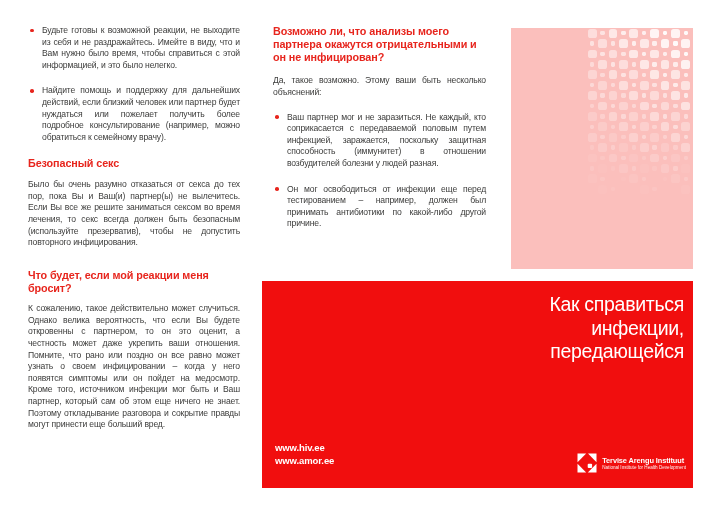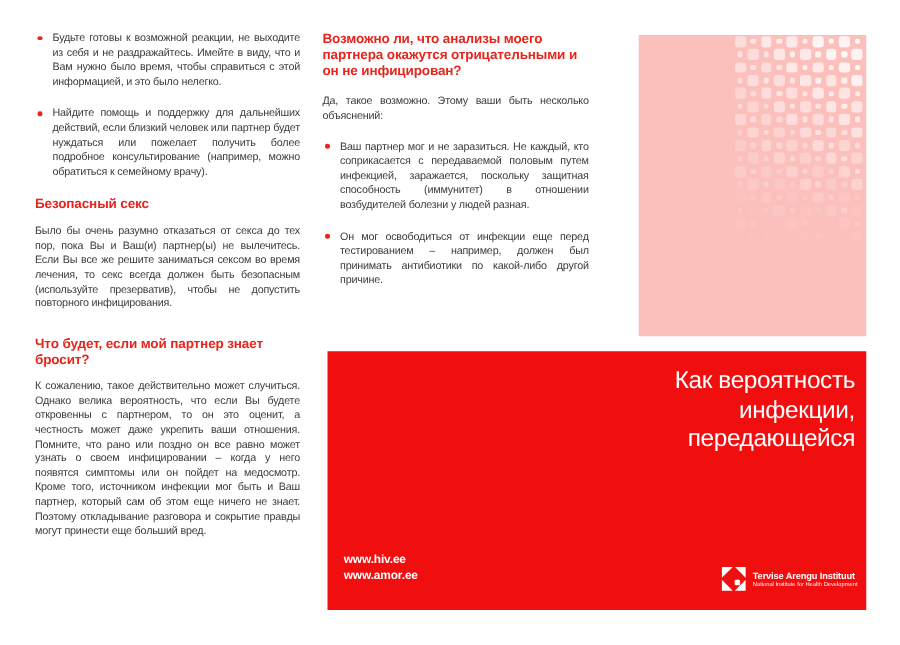--- a/index.html
+++ b/index.html
@@ -10,21 +10,21 @@
     --white:#FFFFFF;
   }
   html,body{margin:0;padding:0;background:#ffffff;}
   body{font-family:"Liberation Sans","DejaVu Sans",sans-serif;}
   .page{position:relative;width:720px;height:516px;background:#ffffff;overflow:hidden;}
 
   
   .col{position:absolute;top:25px;color:var(--body-text);font-size:8.6px;line-height:11.6px;
        text-align:justify;letter-spacing:-0.15px;}
   .col-left{left:28px;width:212px;}
-  .col-mid{left:258px;width:213px;}
+  .col-mid{left:273px;width:213px;}
   ul.bullets{list-style:none;margin:0;padding:0;}
   ul.bullets li{position:relative;padding-left:14px;margin:0 0 14px 0;}
   ul.bullets li::before{content:"";position:absolute;left:2px;top:3.9px;width:3.6px;height:3.6px;
        border-radius:50%;background:var(--heading-red);}
   .col h2{color:var(--heading-red);font-size:10.8px;line-height:12.8px;margin:20px 0 9px;
        font-weight:bold;text-align:left;letter-spacing:-0.1px;}
   .col h2.after-list{margin-top:9px;}
   .col-mid h2.first{margin-top:0;margin-bottom:12px;}
   .col p{margin:0 0 11px 0;}
   .col p.intro{margin-bottom:13px;}
@@ -51,21 +51,21 @@
 
 <div class="page">
 
   <div class="col col-left">
     <ul class="bullets">
       <li>Будьте готовы к возможной реакции, не выходите из себя и не раздражайтесь. Имейте в виду, что и Вам нужно было время, чтобы справиться с этой информацией, и это было нелегко.</li>
       <li>Найдите помощь и поддержку для дальнейших действий, если близкий человек или партнер будет нуждаться или пожелает получить более подробное консультирование (например, можно обратиться к семейному врачу).</li>
     </ul>
     <h2 class="after-list">Безопасный секс</h2>
     <p>Было бы очень разумно отказаться от секса до тех пор, пока Вы и Ваш(и) партнер(ы) не вылечитесь. Если Вы все же решите заниматься сексом во время лечения, то секс всегда должен быть безопасным (используйте презерватив), чтобы не допустить повторного инфицирования.</p>
-    <h2>Что будет, если мой партнер знает бросит?</h2>
+    <h2>Что будет, если мой реакции меня бросит?</h2>
     <p>К сожалению, такое действительно может случиться. Однако велика вероятность, что если Вы будете откровенны с партнером, то он это оценит, а честность может даже укрепить ваши отношения. Помните, что рано или поздно он все равно может узнать о своем инфицировании – когда у него появятся симптомы или он пойдет на медосмотр. Кроме того, источником инфекции мог быть и Ваш партнер, который сам об этом еще ничего не знает. Поэтому откладывание разговора и сокрытие правды могут принести еще больший вред.</p>
   </div>
 
   <div class="col col-mid">
     <h2 class="first">Возможно ли, что анализы моего партнера окажутся отрицательными и он не инфицирован?</h2>
     <p class="intro">Да, такое возможно. Этому ваши быть несколько объяснений:</p>
     <ul class="bullets">
       <li>Ваш партнер мог и не заразиться. Не каждый, кто соприкасается с передаваемой половым путем инфекцией, заражается, поскольку защитная способность (иммунитет) в отношении возбудителей болезни у людей разная.</li>
       <li>Он мог освободиться от инфекции еще перед тестированием – например, должен был принимать антибиотики по какой-либо другой причине.</li>
     </ul>
@@ -236,21 +236,21 @@
       </div>
   </div>
 
   <div class="red-band">
     <div class="links">
       <a href="#">www.hiv.ee</a>
       <a href="#">www.amor.ee</a>
     </div>
 
     <div class="cover-title">
-      <div>Как вероятность</div>
+      <div>Как справиться</div>
       <div>инфекции,</div>
       <div>передающейся</div>
     </div>
 
     <div class="logo">
       <svg width="20" height="20" viewBox="0 0 20 20" aria-hidden="true">
         <g fill="#ffffff">
           <polygon points="0.5,0.5 9.2,0.5 0.5,9.2"></polygon>
           <polygon points="11,0.5 19.5,0.5 19.5,9.2"></polygon>
           <polygon points="19.5,10.8 19.5,19.5 10.8,19.5"></polygon>

